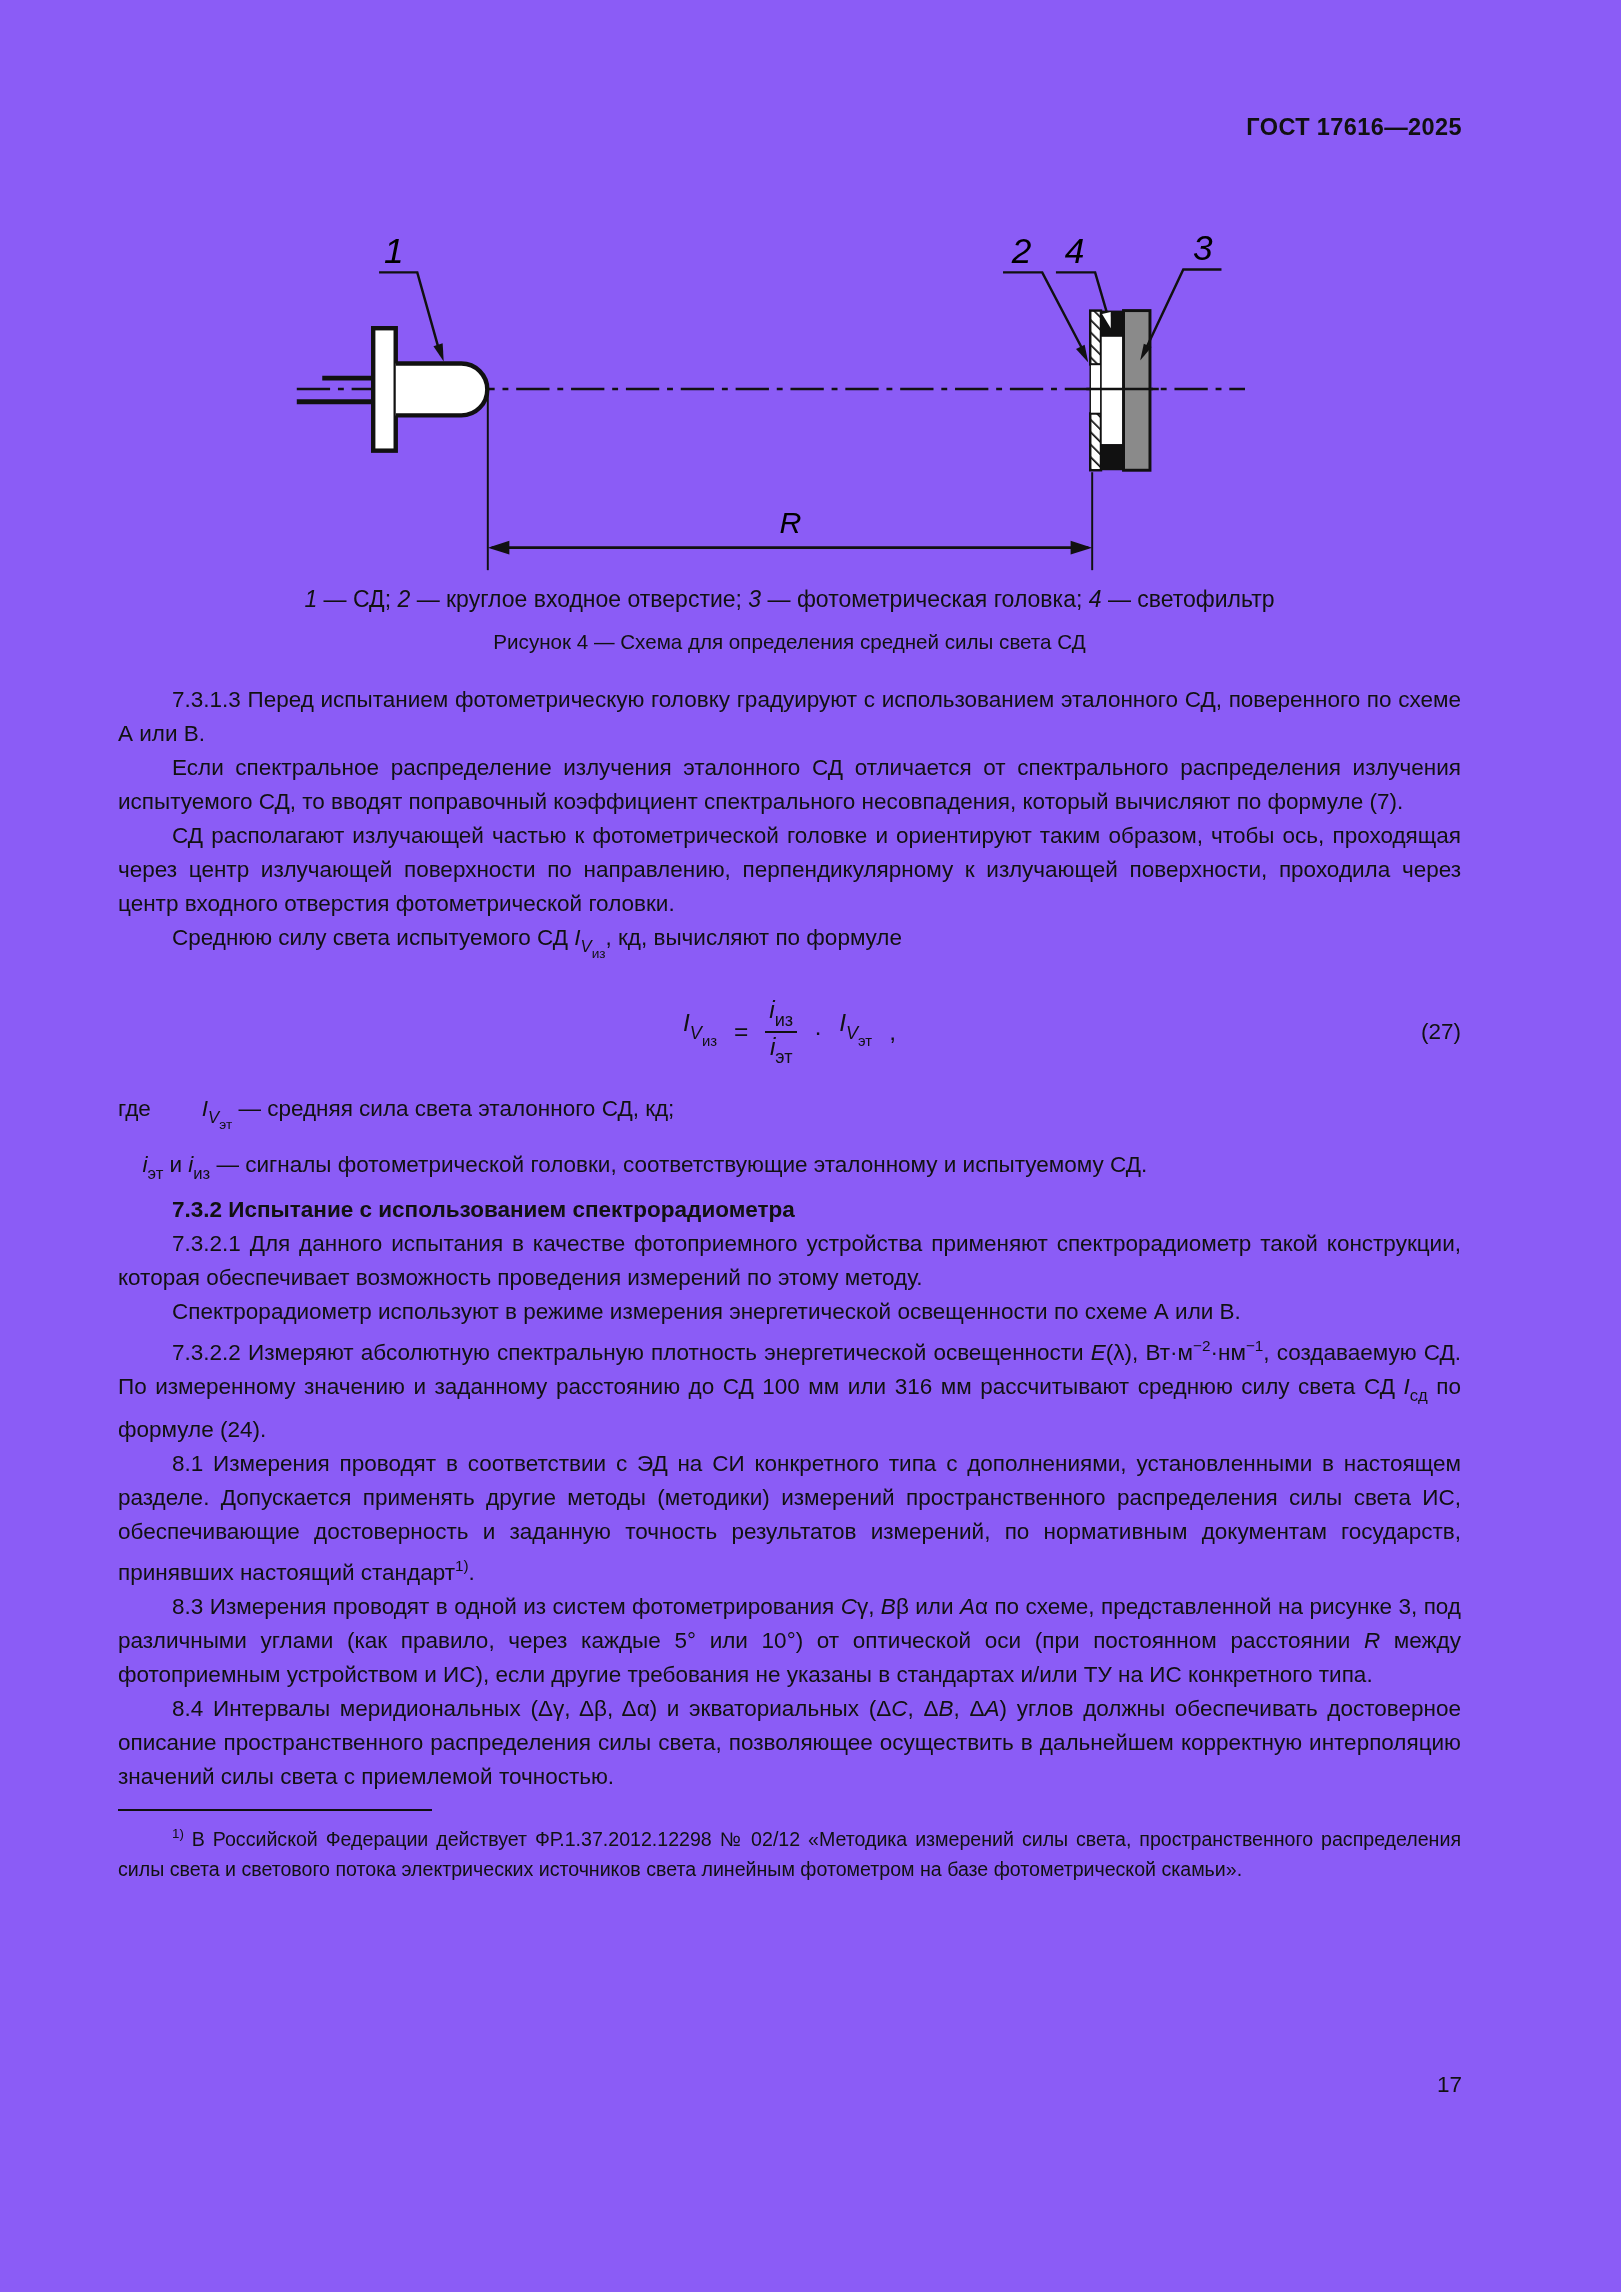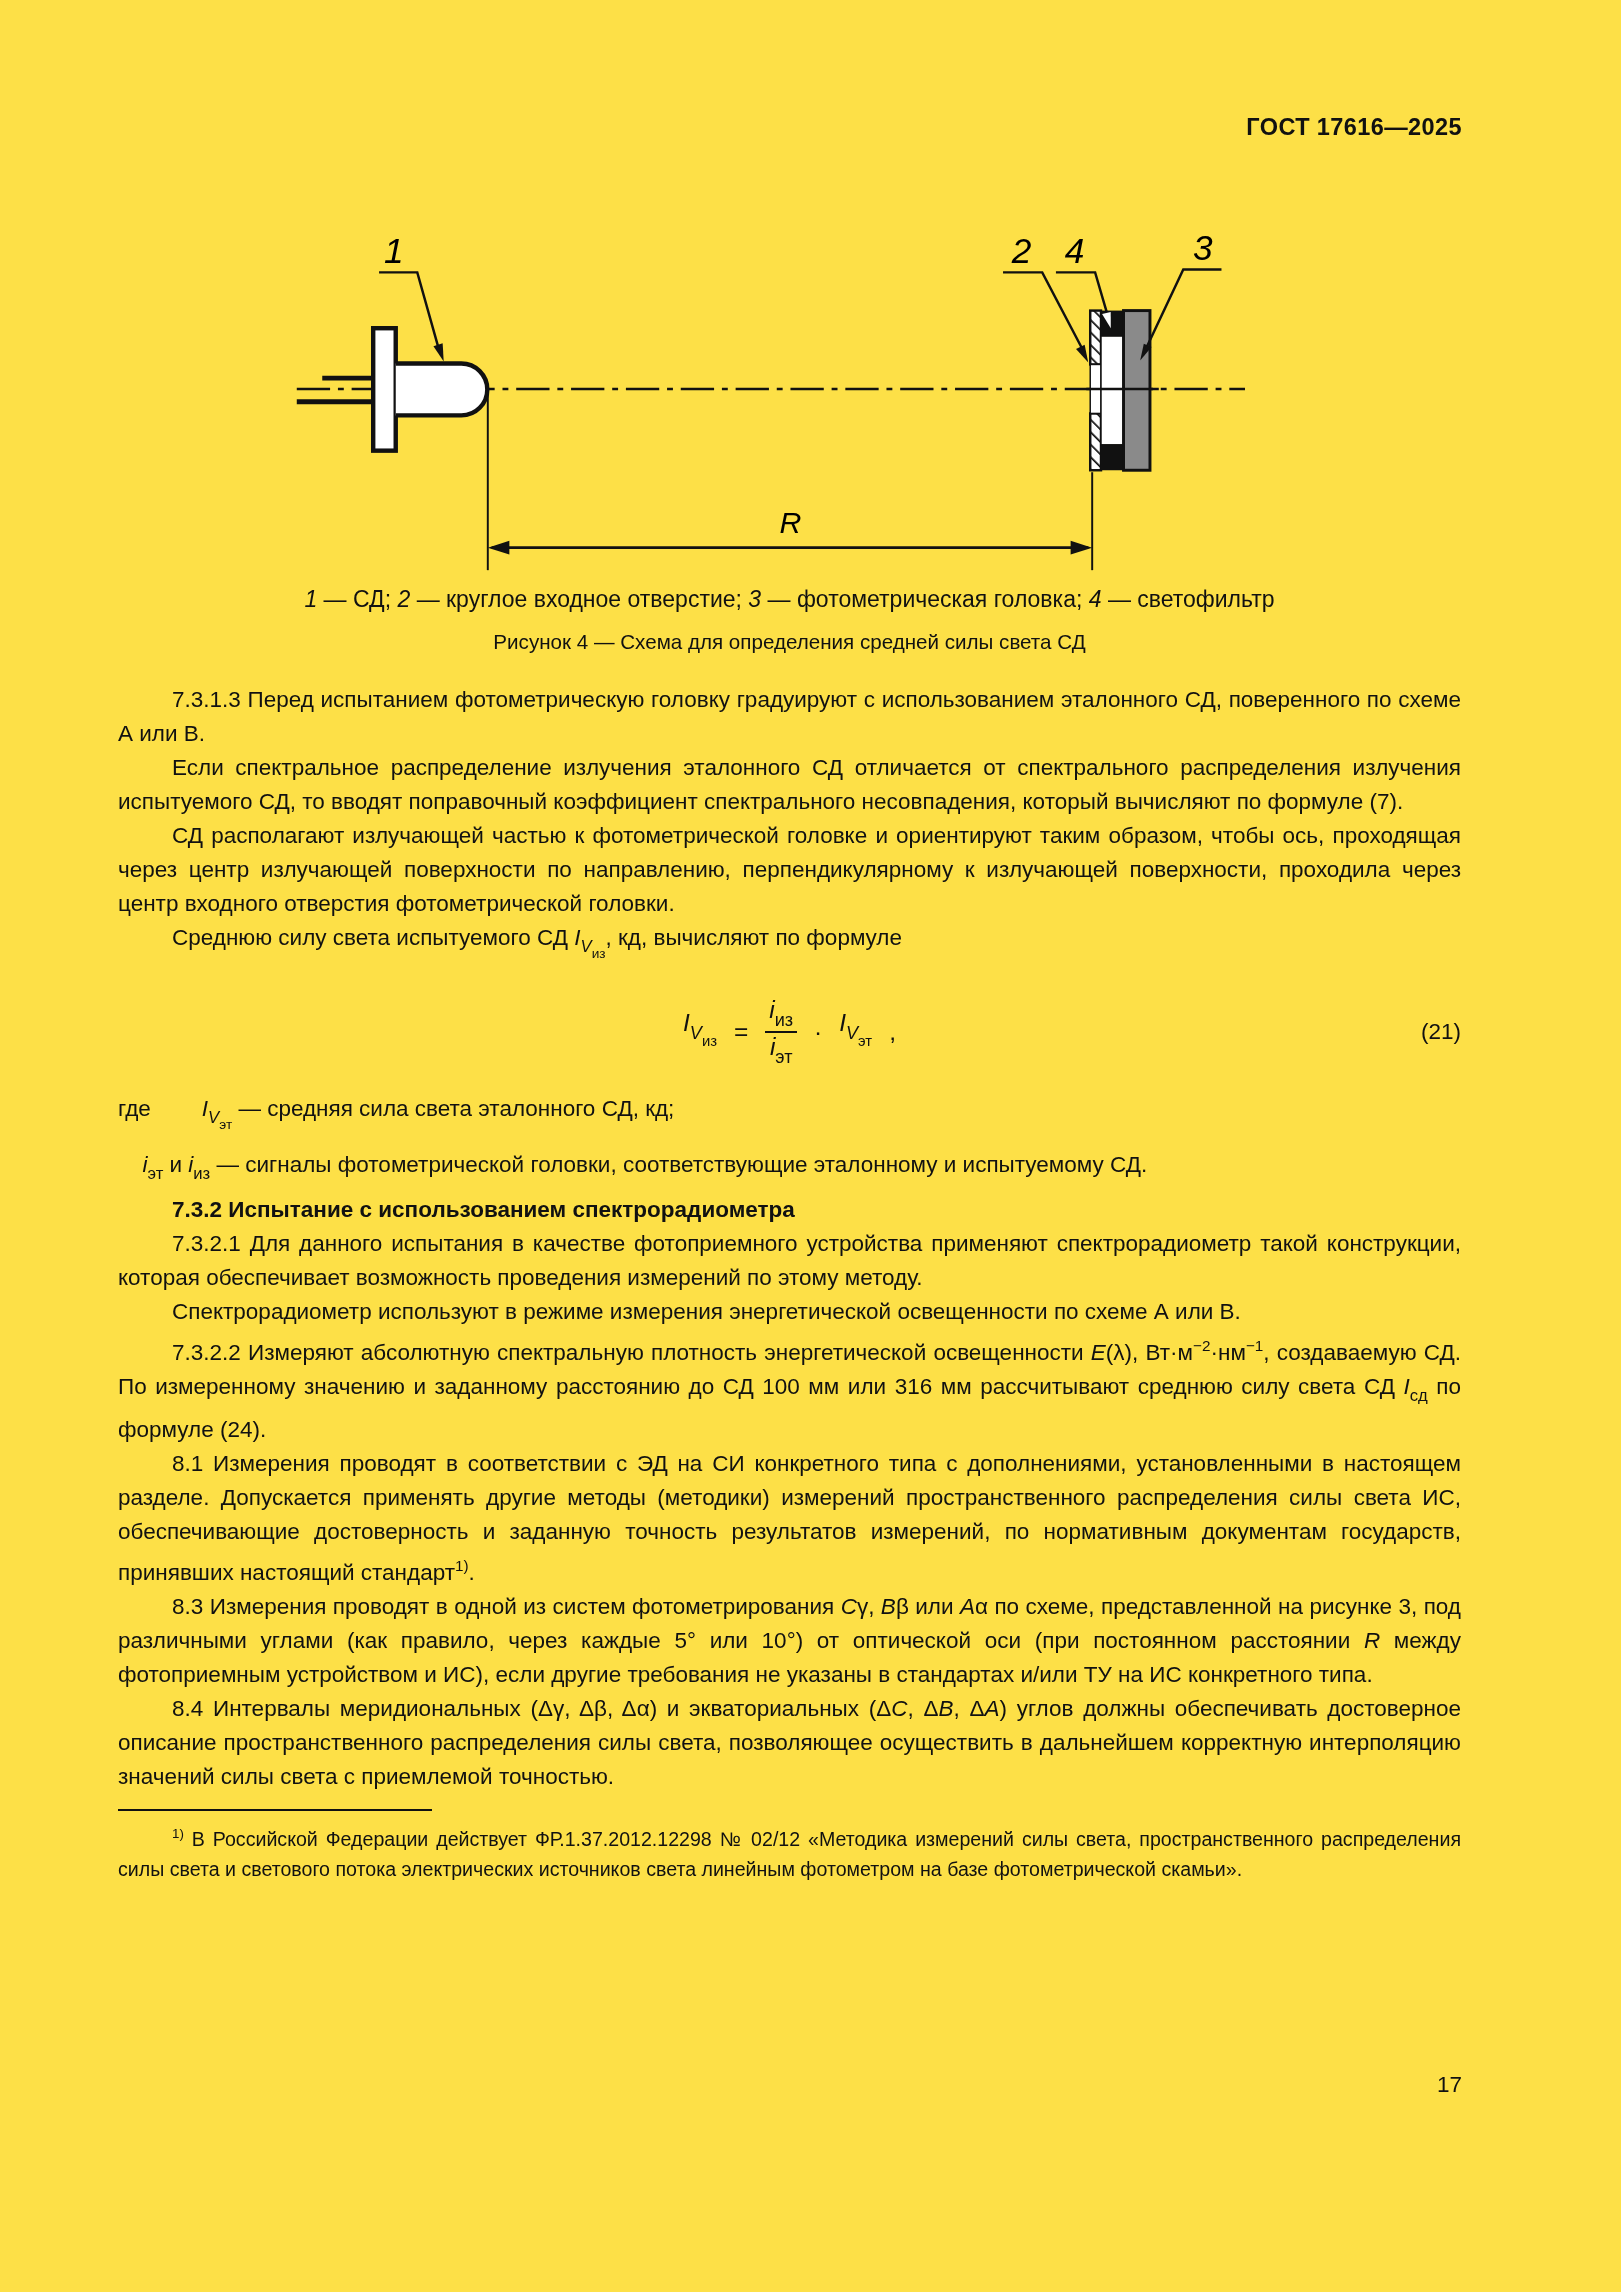--- a/index.html
+++ b/index.html
@@ -1,20 +1,20 @@
 <!DOCTYPE html>
 <html lang="ru"><head>
 <meta charset="utf-8">
 <style>
   html,body{margin:0;padding:0;background:#e8e8e8;}
   .page{
     position:relative;
     width:1621px;height:2293px;
     margin:0 auto;
-    background:#fde047;
+    background:#8b5cf6;
     font-family:"Liberation Sans", sans-serif;
     color:#111;
   }
   .header{
     position:absolute;top:114px;right:159px;
     font-size:23.5px;font-weight:700;letter-spacing:0.4px;
   }
   .content{
     position:absolute;left:118px;top:147px;width:1343px;
   }
@@ -157,21 +157,21 @@
           <span class="sym"><i>I</i><span class="s1"><i>V</i><span class="s2">из</span></span></span>
           <span>=</span>
           <span class="frac">
             <span class="num"><i>i</i><span class="s1">из</span></span>
             <span class="den"><i>i</i><span class="s1">эт</span></span>
           </span>
           <span>·</span>
           <span class="sym"><i>I</i><span class="s1"><i>V</i><span class="s2">эт</span></span></span>
           <span>,</span>
         </div>
-        <span class="formula-number">(21)</span>
+        <span class="formula-number">(27)</span>
       </div>
 
       <div class="gde">
         <div class="row1"><span class="w">где</span><span class="sym"><i>I</i><span class="s1"><i>V</i><span class="s2">эт</span></span></span><span> — средняя сила света эталонного СД, кд;</span></div>
         <div class="row2"><span class="sym"><i>i</i><span class="s1">эт</span></span><span> и </span><span class="sym"><i>i</i><span class="s1">из</span></span><span> — сигналы фотометрической головки, соответствующие эталонному и испытуемому СД.</span></div>
       </div>
 
       <p class="bold">7.3.2 Испытание с использованием спектрорадиометра</p>
       <p>7.3.2.1 Для данного испытания в качестве фотоприемного устройства применяют спектрорадиометр такой конструкции, которая обеспечивает возможность проведения измерений по этому методу.</p>
       <p>Спектрорадиометр используют в режиме измерения энергетической освещенности по схеме А или В.</p>

